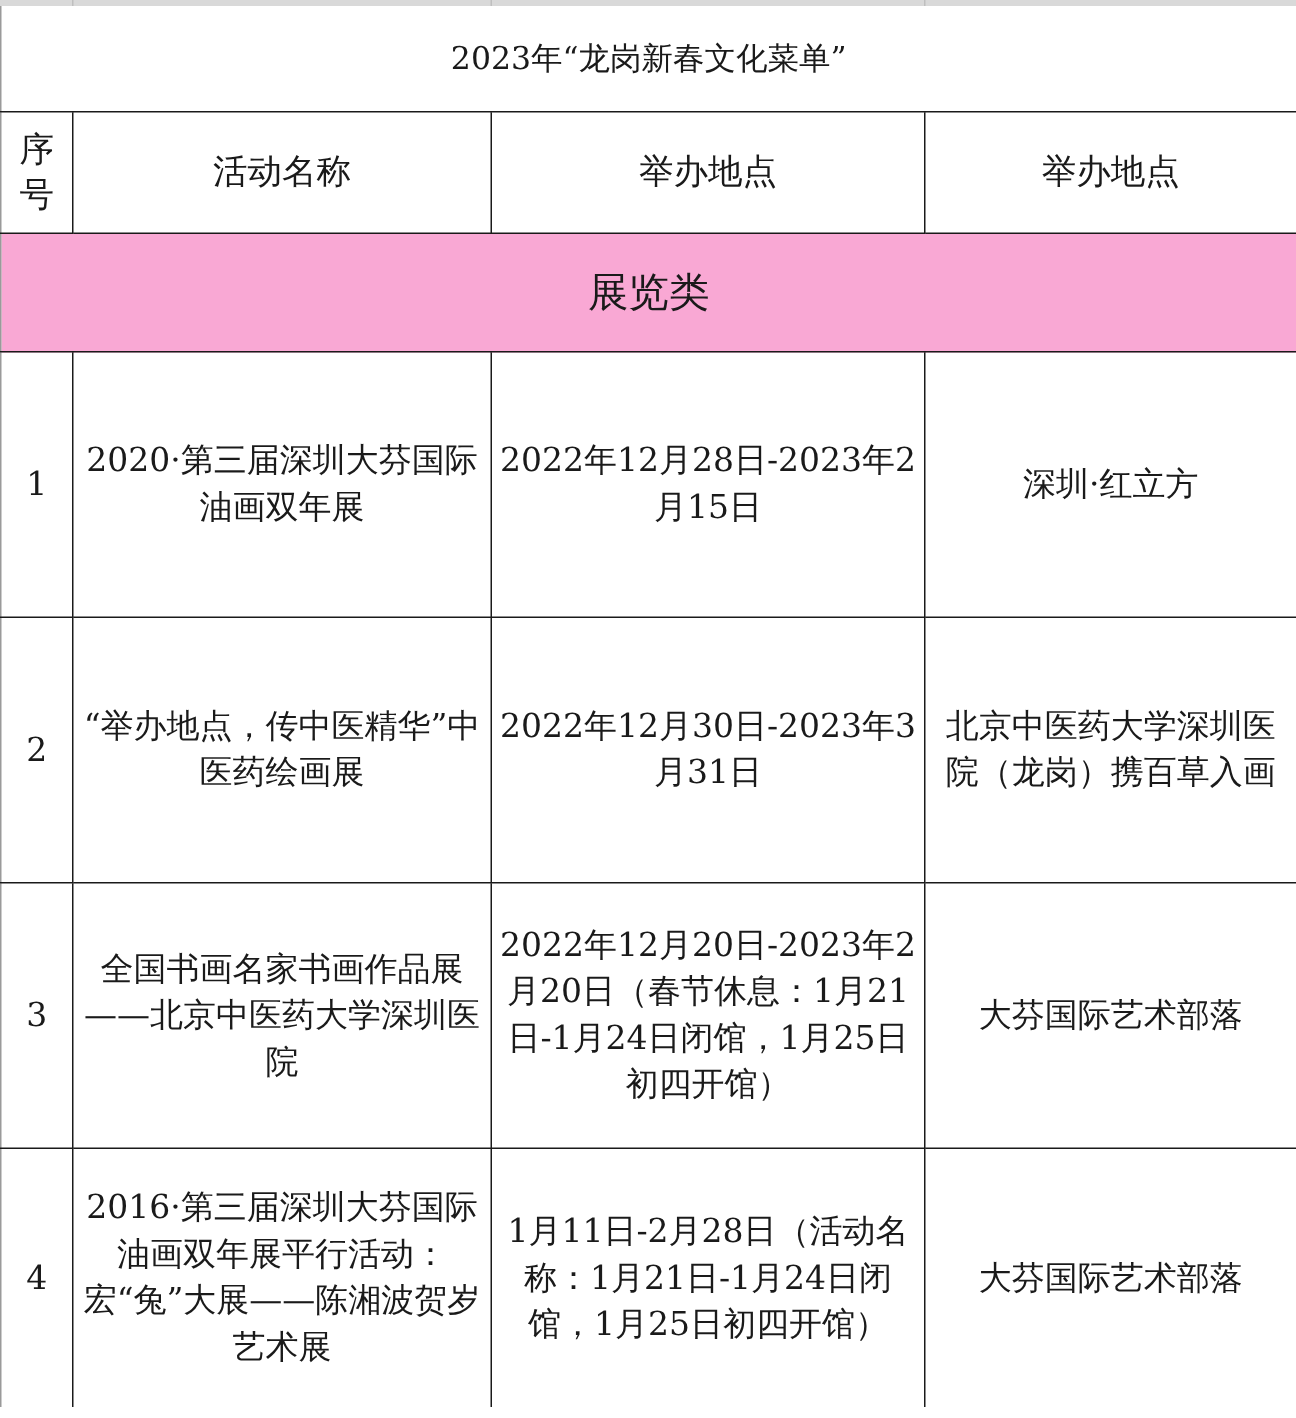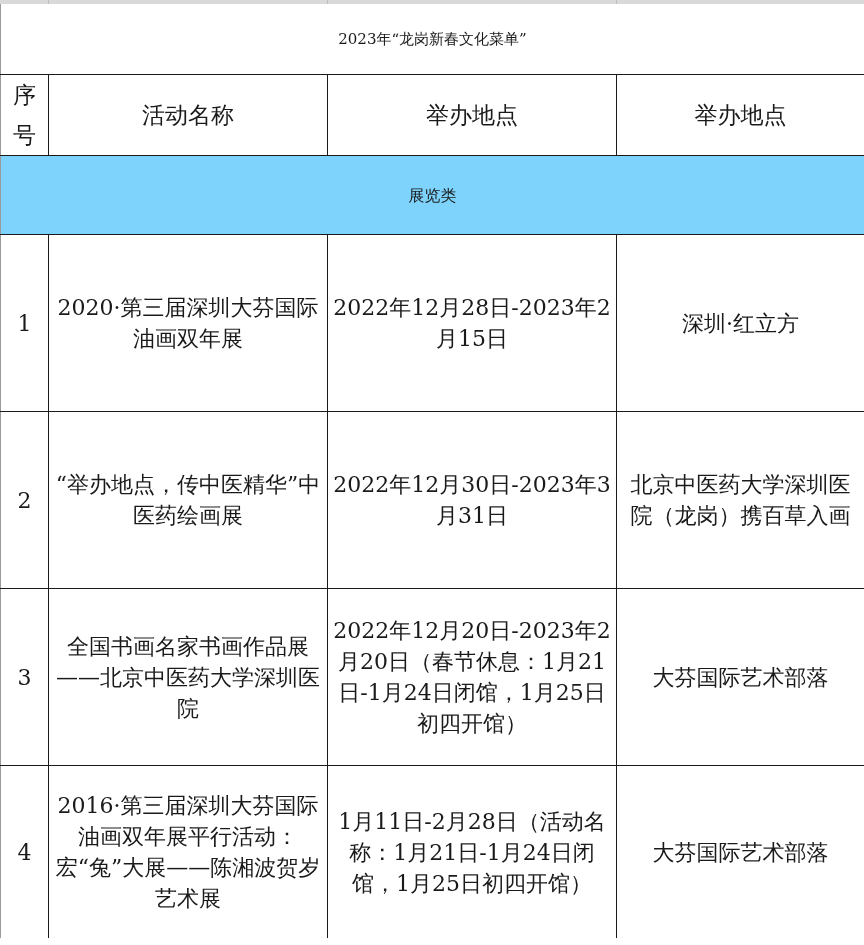--- a/index.html
+++ b/index.html
@@ -4,24 +4,24 @@
 <style>
   html, body { margin: 0; padding: 0; background: #ffffff; }
   body { width: 864px; height: 945px; overflow: hidden; position: relative;
          font-family: "DejaVu Serif", "Liberation Serif", serif; color: #1a1a1a; }
   .topstrip { position: absolute; left: 0; top: 0; width: 864px; height: 4px; background: #d9d9d9; }
   .topstrip .c { position: absolute; top: 0; width: 1px; height: 4px; background: #bfbfbf; }
   table { position: absolute; left: 0; top: 4px; border-collapse: collapse; table-layout: fixed; width: 864px; }
   td { border: 1.5px solid #1a1a1a; text-align: center; vertical-align: middle; padding: 0 4px;
        font-size: 22px; line-height: 31px; word-break: break-all; }
   td.left-edge { border-left: 1.5px solid #9a9a9a; }
-  tr.title td { height: 70px; font-size: 15px; border-top: none; }
+  tr.title td { height: 70px; font-size: 21px; border-top: none; }
   tr.head td { height: 80px; font-size: 23px; }
-  tr.head td.seq { font-size: 23px; line-height: 40px; padding: 0; }
-  tr.cat td { height: 78px; background: #7dd3fc; font-size: 16px; }
+  tr.head td.seq { font-size: 23px; line-height: 30px; padding: 0; }
+  tr.cat td { height: 78px; background: #f9a8d4; font-size: 27px; }
   tr.row td { height: 176px; }
   tr.row td.seq { padding: 0; }
   tr.row.last td { border-bottom: none; height: 172px; }
 </style>
 </head>
 <body>
 
 <div class="topstrip">
   <div class="c" style="left:48px"></div>
   <div class="c" style="left:327px"></div>

